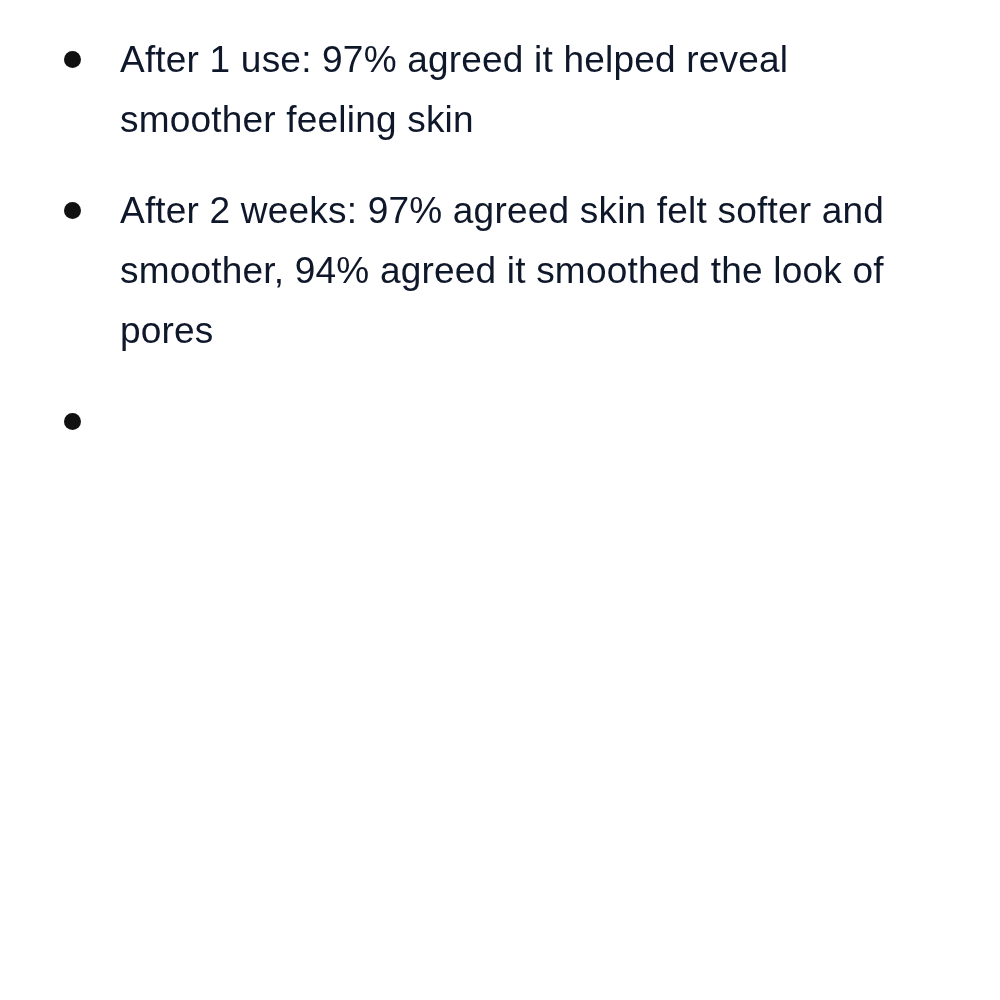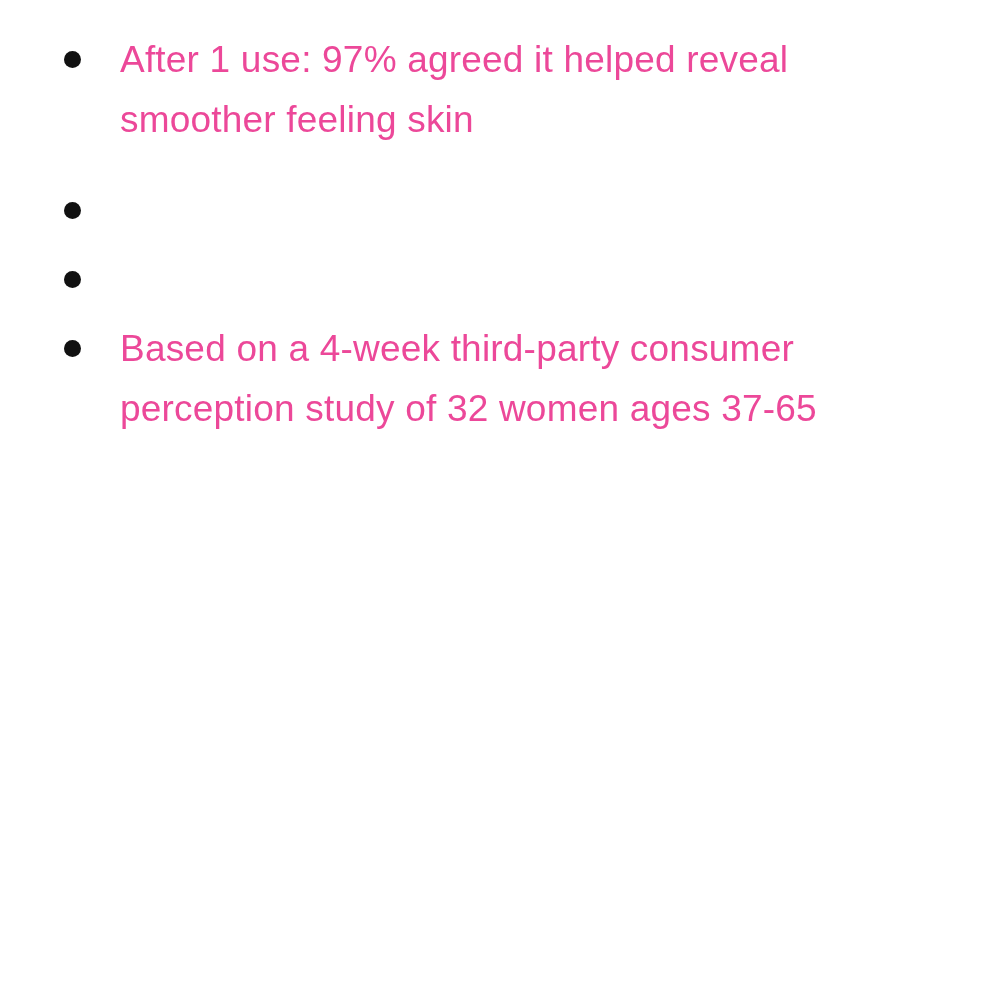--- a/index.html
+++ b/index.html
@@ -33,40 +33,38 @@
     border-radius: 50%;
     background: #111111;
     margin-top: 21px;
     margin-right: 39px;
   }
   .bullet-text {
     font-family: "Liberation Sans", "DejaVu Sans", sans-serif;
     font-size: 37px;
     line-height: 60px;
     font-weight: 400;
-    color: #ec4899;
+    color: #0f172a;
     letter-spacing: 0.2px;
     white-space: pre-line;
   }
 </style>
 </head>
 <body>
 
 <main class="claims-panel">
   <ul class="bullet-list">
     <li>
       <span class="bullet-dot"></span>
       <span class="bullet-text">After 1 use: 97% agreed it helped reveal
 smoother feeling skin</span>
     </li>
     <li>
       <span class="bullet-dot"></span>
+      <span class="bullet-text">After 2 weeks: 97% agreed skin felt softer and
+smoother, 94% agreed it smoothed the look of
+pores</span>
     </li>
     <li>
       <span class="bullet-dot"></span>
-    </li>
-    <li>
-      <span class="bullet-dot"></span>
-      <span class="bullet-text">Based on a 4-week third-party consumer
-perception study of 32 women ages 37-65</span>
     </li>
   </ul>
 </main>
 
 </body></html>

